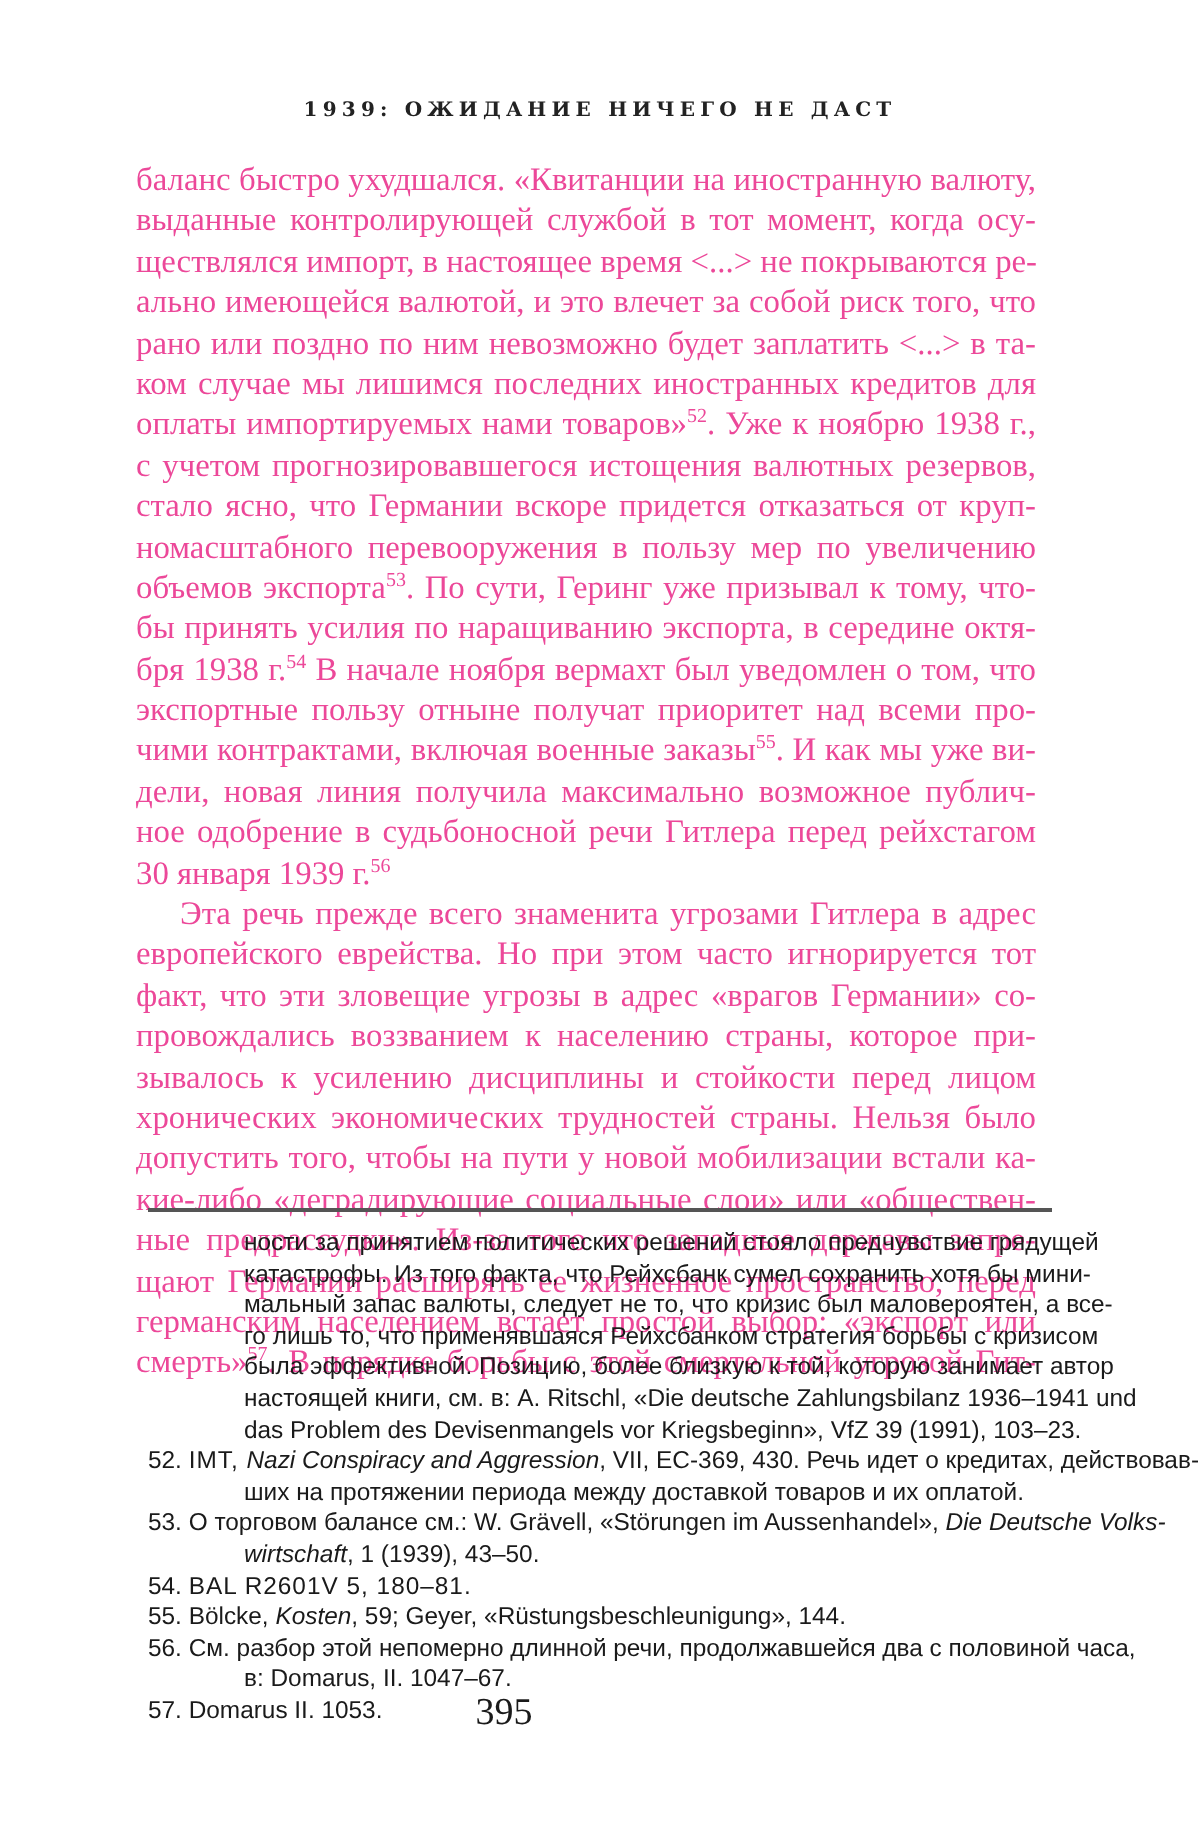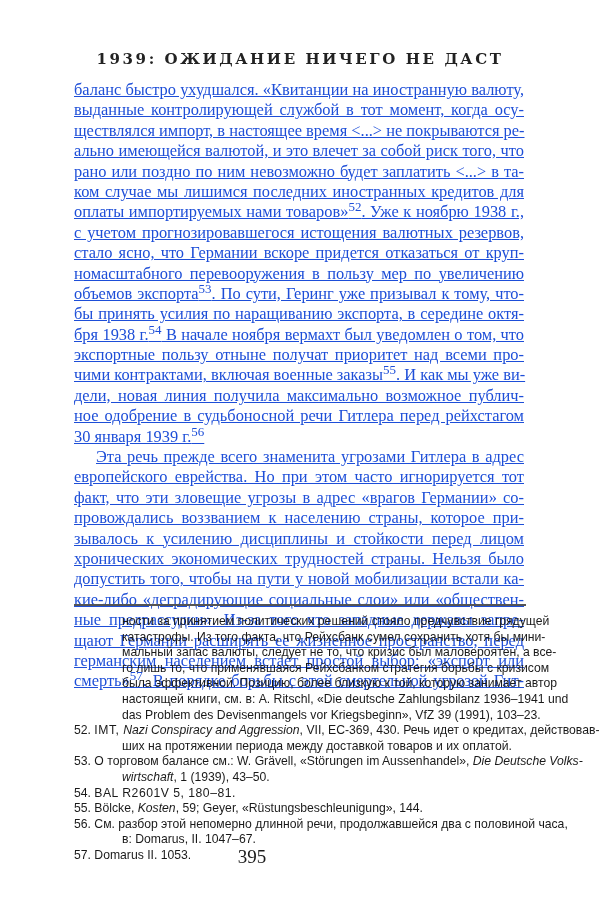--- a/index.html
+++ b/index.html
@@ -1,27 +1,27 @@
 <!DOCTYPE html>
 <html><head>
 <meta charset="utf-8">
 <style>
   html, body { margin: 0; padding: 0; background: #ffffff; }
   body { width: 600px; height: 920px; position: relative; overflow: hidden;
          font-family: "DejaVu Serif", "Liberation Serif", serif; color: #1a1a1a; }
   .page { position: absolute; left: 0; top: 0; width: 600px; height: 920px; }
   .running-head { position: absolute; top: 50px; left: 0; width: 600px; text-align: center;
-                  font-size: 15px; letter-spacing: 2.6px; font-weight: bold; color: #222; }
-  .body-text { position: absolute; left: 74px; top: 80px; width: 450px;
+                  font-size: 10px; letter-spacing: 2.6px; font-weight: bold; color: #222; }
+  .body-text { position: absolute; left: 68px; top: 80px; width: 450px;
                font-family: "Liberation Serif", serif; font-size: 16.4px; line-height: 20.4px;
-               color: #1d4ed8; text-decoration: underline; }
+               color: #ec4899; }
   .line { display: block; white-space: nowrap; text-align: justify; text-align-last: justify; height: 20.4px; }
   .line.last { text-align-last: left; }
   .line.indent { padding-left: 22px; }
-  sup { font-size: 13px; line-height: 0; vertical-align: 6px; margin-top: 40px; }
+  sup { font-size: 10px; line-height: 0; vertical-align: 6px; margin-top: 40px; }
   .rule { position: absolute; left: 74px; top: 604px; width: 452px; height: 2px; background: #555; }
   .notes { position: absolute; left: 74px; top: 614px; width: 452px;
            font-family: Liberation Sans, sans-serif; font-size: 12.2px; line-height: 15.6px; color: #1a1a1a; }
   .note-line { display: block; white-space: nowrap; height: 15.6px; }
   .note-cont { padding-left: 48px; text-align: justify; text-align-last: justify; }
   .note-cont.last { text-align-last: left; }
   .note-first { text-align: justify; text-align-last: justify; }
   .note-first.last { text-align-last: left; }
   i { font-style: italic; }
   .sc { font-variant: small-caps; letter-spacing: 0.5px; }

